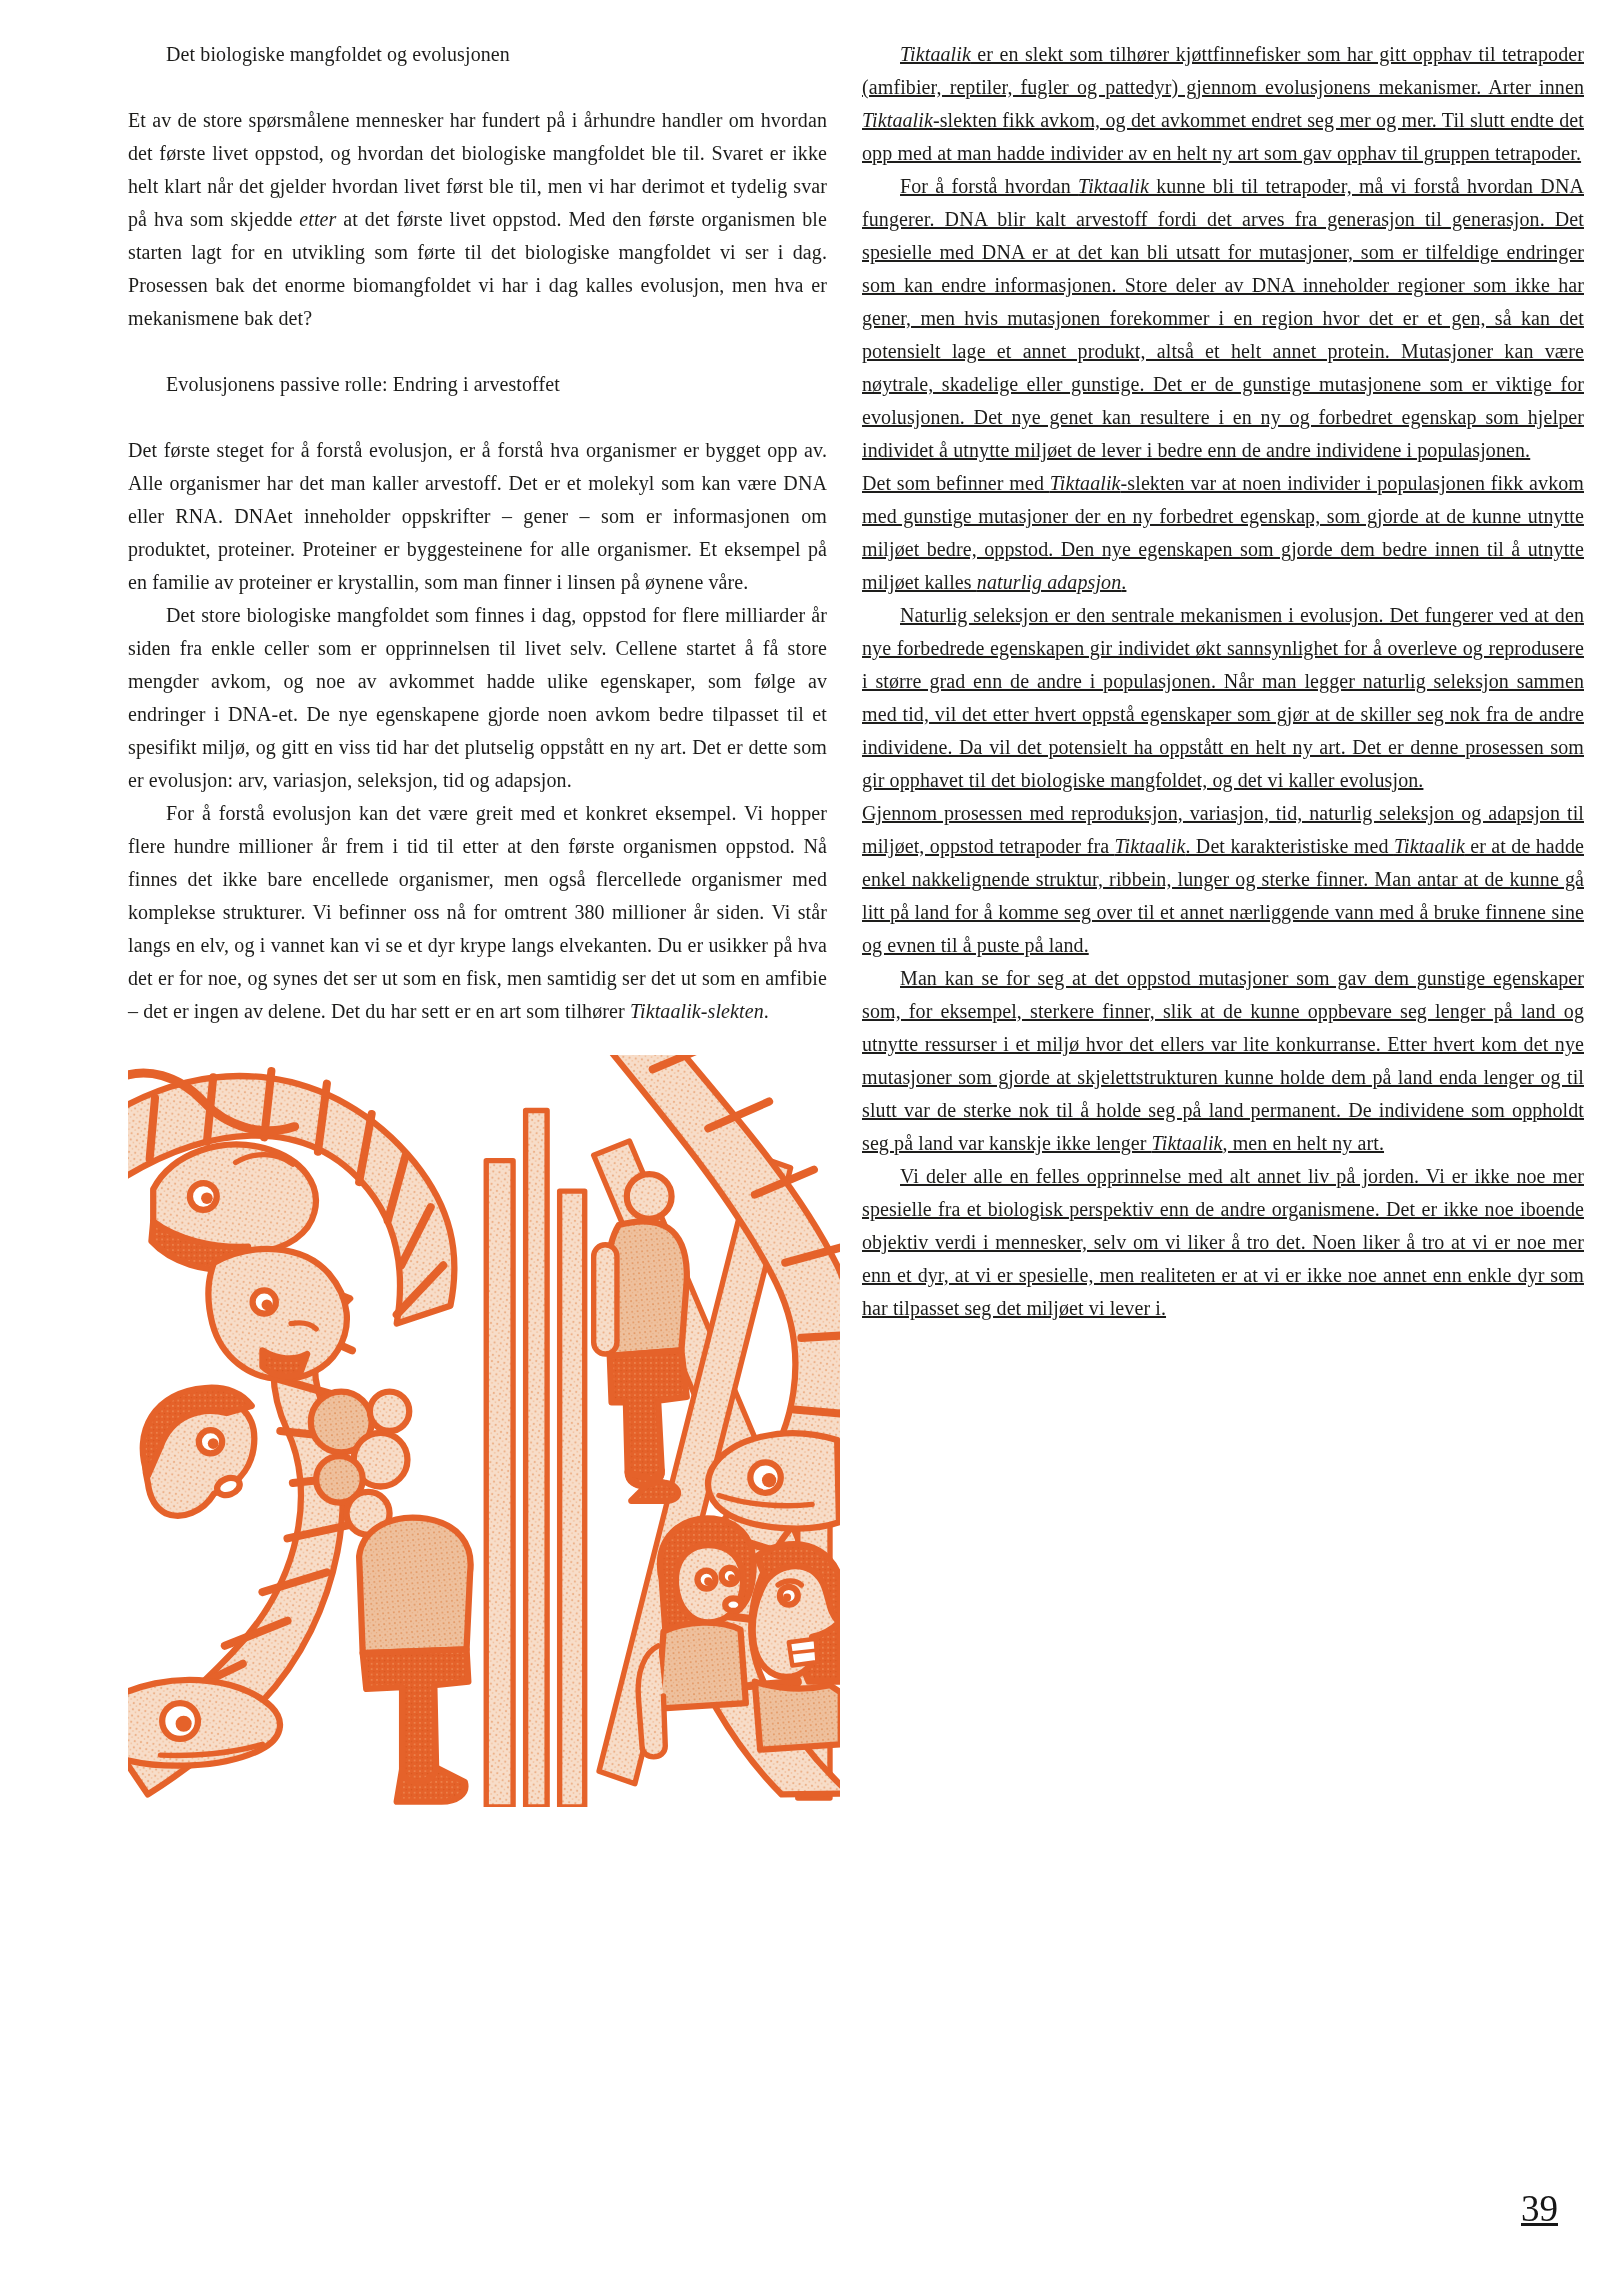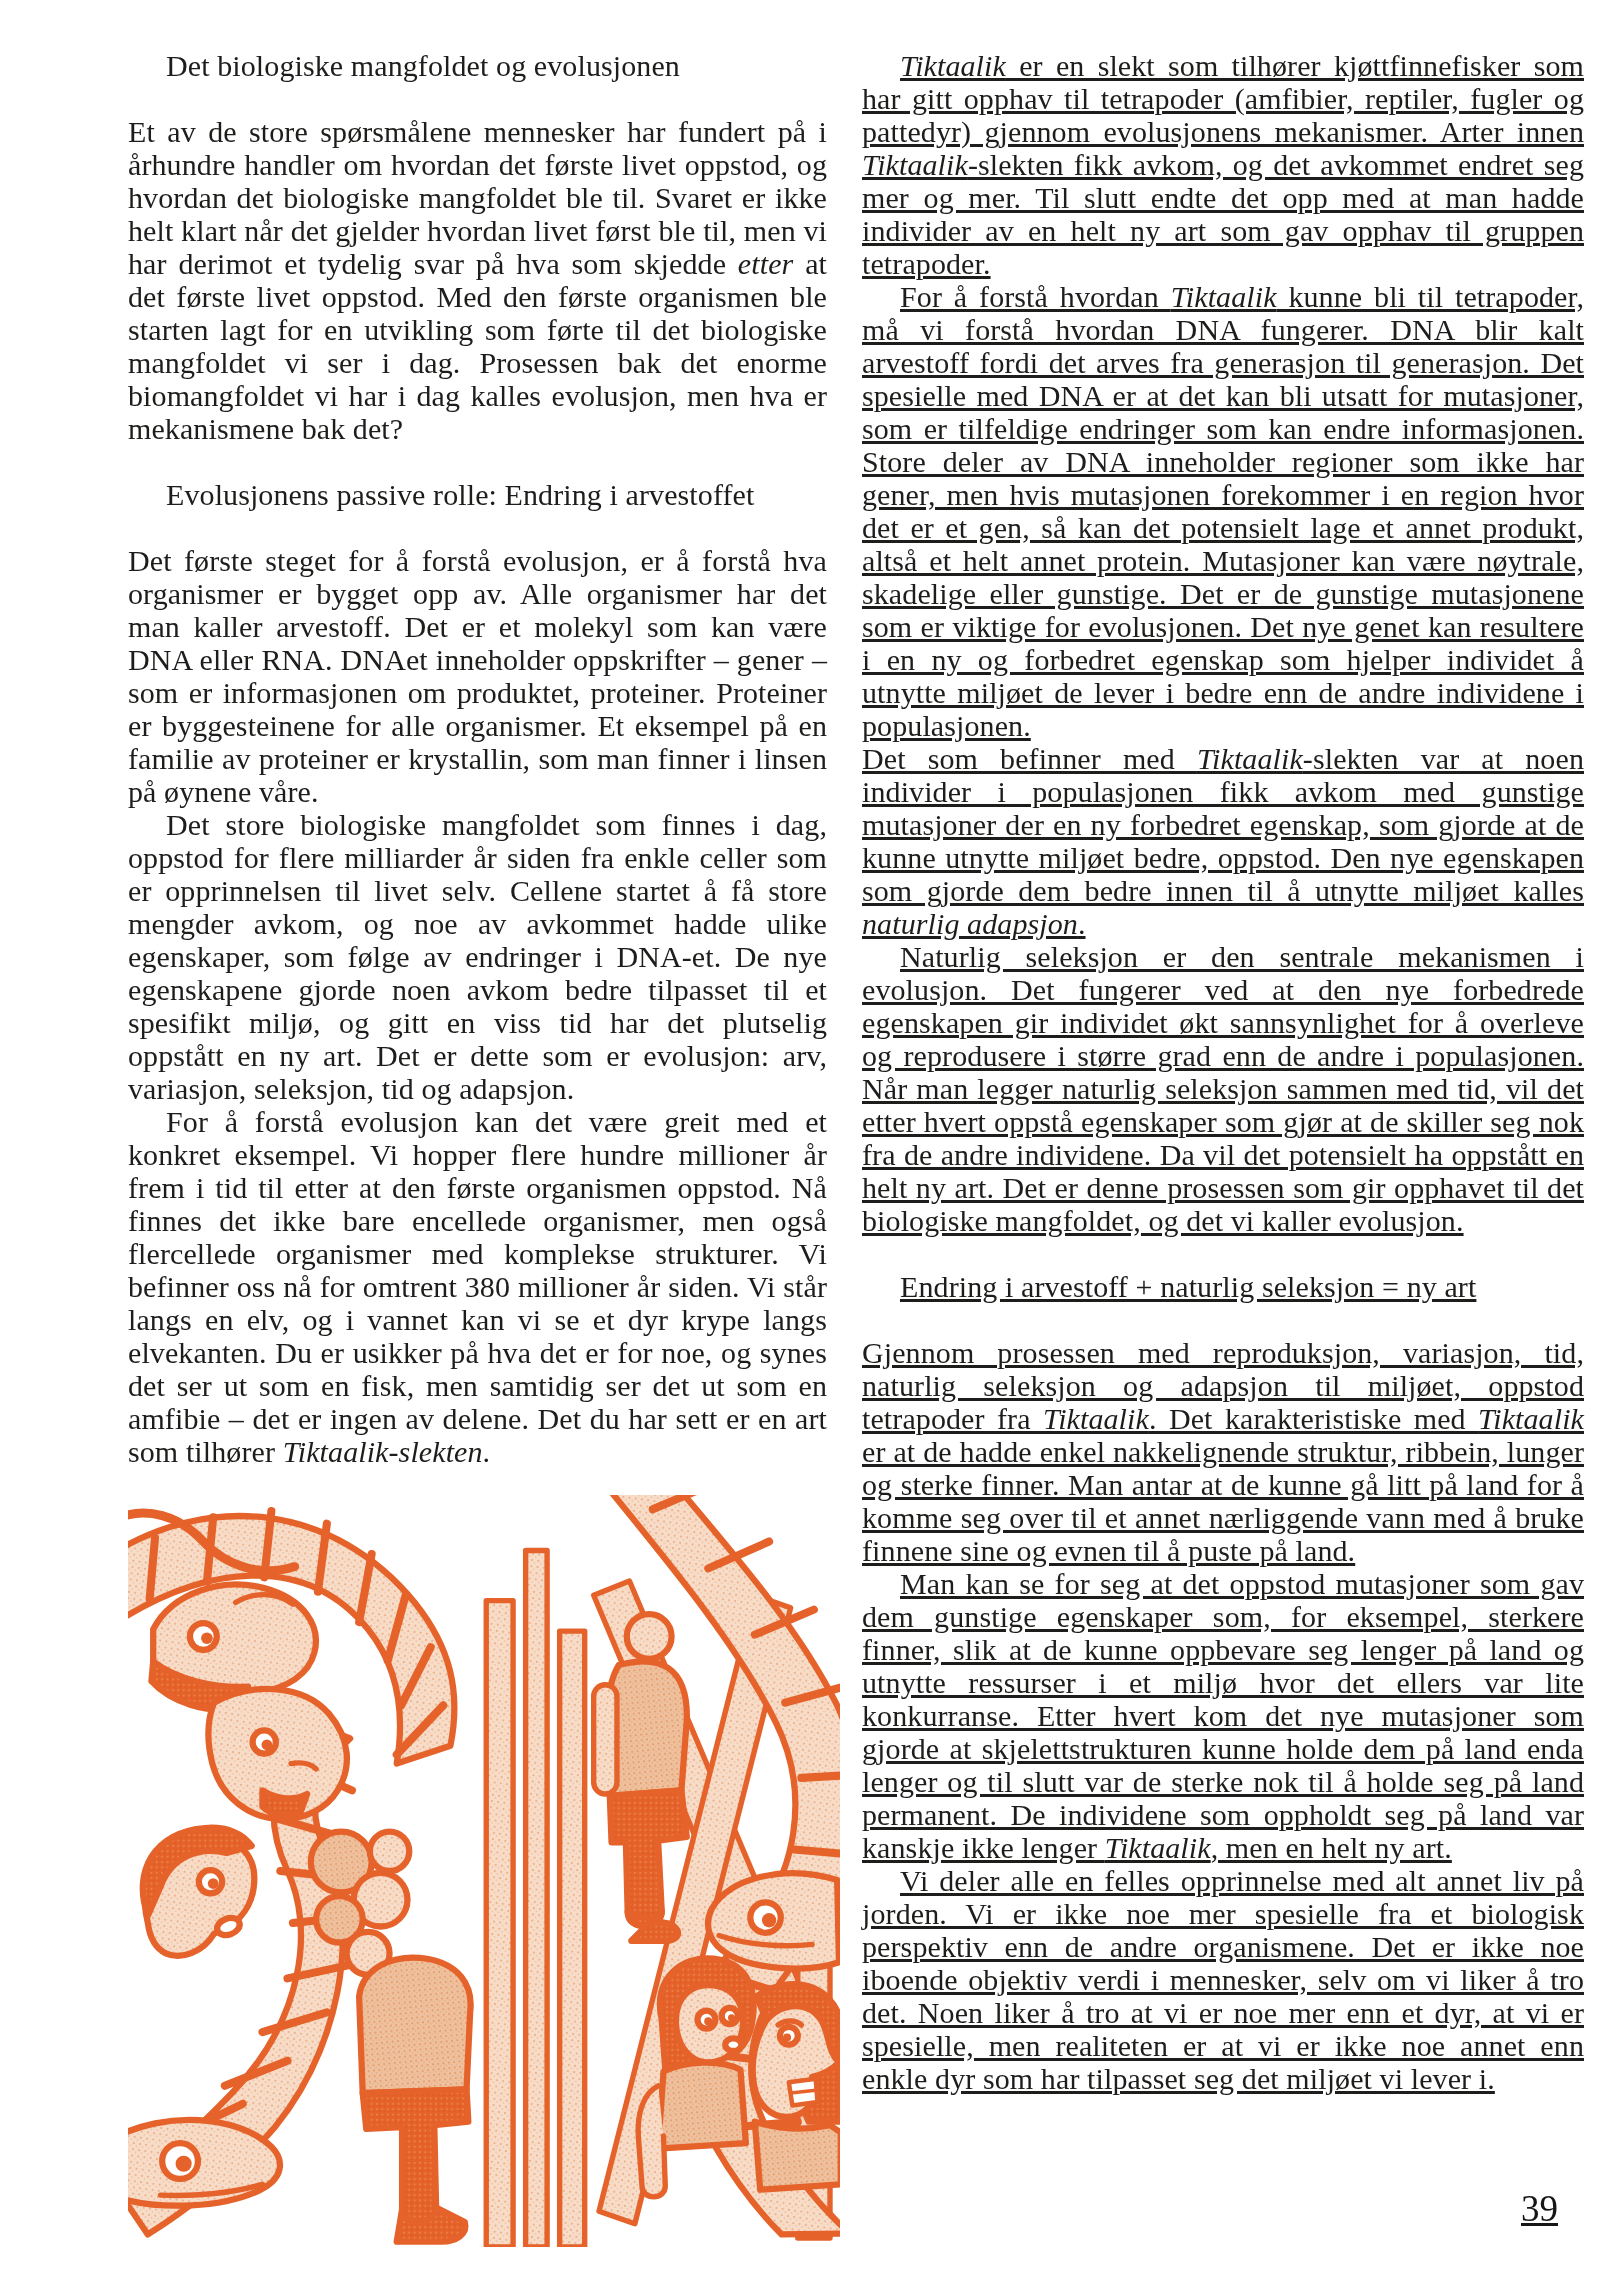--- a/index.html
+++ b/index.html
@@ -3,22 +3,22 @@
 <meta charset="utf-8">
 <style>
   html,body{margin:0;padding:0;}
   body{
     width:1621px;height:2293px;position:relative;overflow:hidden;
     background:#ffffff;color:#1d1d1b;
     font-family:"Liberation Serif","DejaVu Serif",serif;
   }
   .page{position:absolute;inset:0;background:#ffffff;}
   .col{
-    position:absolute;top:49px;
-    font-size:30px;line-height:33px;text-align:justify;
+    position:absolute;top:38px;
+    font-size:20px;line-height:33px;text-align:justify;
     letter-spacing:0.1px;
   }
   #col-left{left:128px;width:699px;}
   #col-right{left:862px;width:722px;text-decoration:underline;}
   .col p{margin:0;}
   p.heading{text-indent:38px;margin-bottom:33px;}
   p.subheading{text-indent:38px;margin-top:33px;margin-bottom:33px;}
   p.equation{text-indent:38px;margin-top:33px;margin-bottom:33px;}
   p.indent{text-indent:38px;}
   em{font-style:italic;}
@@ -178,21 +178,20 @@
       </svg>
     </figure>
   </div>
 
   <div class="col" id="col-right">
     <div>
         <p class="paragraph indent"><em>Tiktaalik</em><span> er en slekt som tilhører kjøttfinnefisker som har gitt opphav til tetrapoder (amfibier, reptiler, fugler og pattedyr) gjennom evolusjonens mekanismer. Arter innen </span><em>Tiktaalik</em><span>-slekten fikk avkom, og det avkommet endret seg mer og mer. Til slutt endte det opp med at man hadde individer av en helt ny art som gav opphav til gruppen tetrapoder.</span></p>
         <p class="paragraph indent"><span>For å forstå hvordan </span><em>Tiktaalik</em><span> kunne bli til tetrapoder, må vi forstå hvordan DNA fungerer. DNA blir kalt arvestoff fordi det arves fra generasjon til generasjon. Det spesielle med DNA er at det kan bli utsatt for mutasjoner, som er tilfeldige endringer som kan endre informasjonen. Store deler av DNA inneholder regioner som ikke har gener, men hvis mutasjonen forekommer i en region hvor det er et gen, så kan det potensielt lage et annet produkt, altså et helt annet protein. Mutasjoner kan være nøytrale, skadelige eller gunstige. Det er de gunstige mutasjonene som er viktige for evolusjonen. Det nye genet kan resultere i en ny og forbedret egenskap som hjelper individet å utnytte miljøet de lever i bedre enn de andre individene i populasjonen.</span></p>
         <p class="paragraph"><span>Det som befinner med </span><em>Tiktaalik</em><span>-slekten var at noen individer i populasjonen fikk avkom med gunstige mutasjoner der en ny forbedret egenskap, som gjorde at de kunne utnytte miljøet bedre, oppstod. Den nye egenskapen som gjorde dem bedre innen til å utnytte miljøet kalles </span><em>naturlig adapsjon</em><span>.</span></p>
         <p class="paragraph indent"><span>Naturlig seleksjon er den sentrale mekanismen i evolusjon. Det fungerer ved at den nye forbedrede egenskapen gir individet økt sannsynlighet for å overleve og reprodusere i større grad enn de andre i populasjonen. Når man legger naturlig seleksjon sammen med tid, vil det etter hvert oppstå egenskaper som gjør at de skiller seg nok fra de andre individene. Da vil det potensielt ha oppstått en helt ny art. Det er denne prosessen som gir opphavet til det biologiske mangfoldet, og det vi kaller evolusjon.</span></p>
-        <p class="equation"><span>Endring i arvestoff + naturlig seleksjon = ny art</span></p>
         <p class="paragraph"><span>Gjennom prosessen med reproduksjon, variasjon, tid, naturlig seleksjon og adapsjon til miljøet, oppstod tetrapoder fra </span><em>Tiktaalik</em><span>. Det karakteristiske med </span><em>Tiktaalik</em><span> er at de hadde enkel nakkelignende struktur, ribbein, lunger og sterke finner. Man antar at de kunne gå litt på land for å komme seg over til et annet nærliggende vann med å bruke finnene sine og evnen til å puste på land.</span></p>
         <p class="paragraph indent"><span>Man kan se for seg at det oppstod mutasjoner som gav dem gunstige egenskaper som, for eksempel, sterkere finner, slik at de kunne oppbevare seg lenger på land og utnytte ressurser i et miljø hvor det ellers var lite konkurranse. Etter hvert kom det nye mutasjoner som gjorde at skjelettstrukturen kunne holde dem på land enda lenger og til slutt var de sterke nok til å holde seg på land permanent. De individene som oppholdt seg på land var kanskje ikke lenger </span><em>Tiktaalik</em><span>, men en helt ny art.</span></p>
         <p class="paragraph indent"><span>Vi deler alle en felles opprinnelse med alt annet liv på jorden. Vi er ikke noe mer spesielle fra et biologisk perspektiv enn de andre organismene. Det er ikke noe iboende objektiv verdi i mennesker, selv om vi liker å tro det. Noen liker å tro at vi er noe mer enn et dyr, at vi er spesielle, men realiteten er at vi er ikke noe annet enn enkle dyr som har tilpasset seg det miljøet vi lever i.</span></p>
       </div>
   </div>
 
   <div class="pagenum">39</div>
 
 </div>
 

